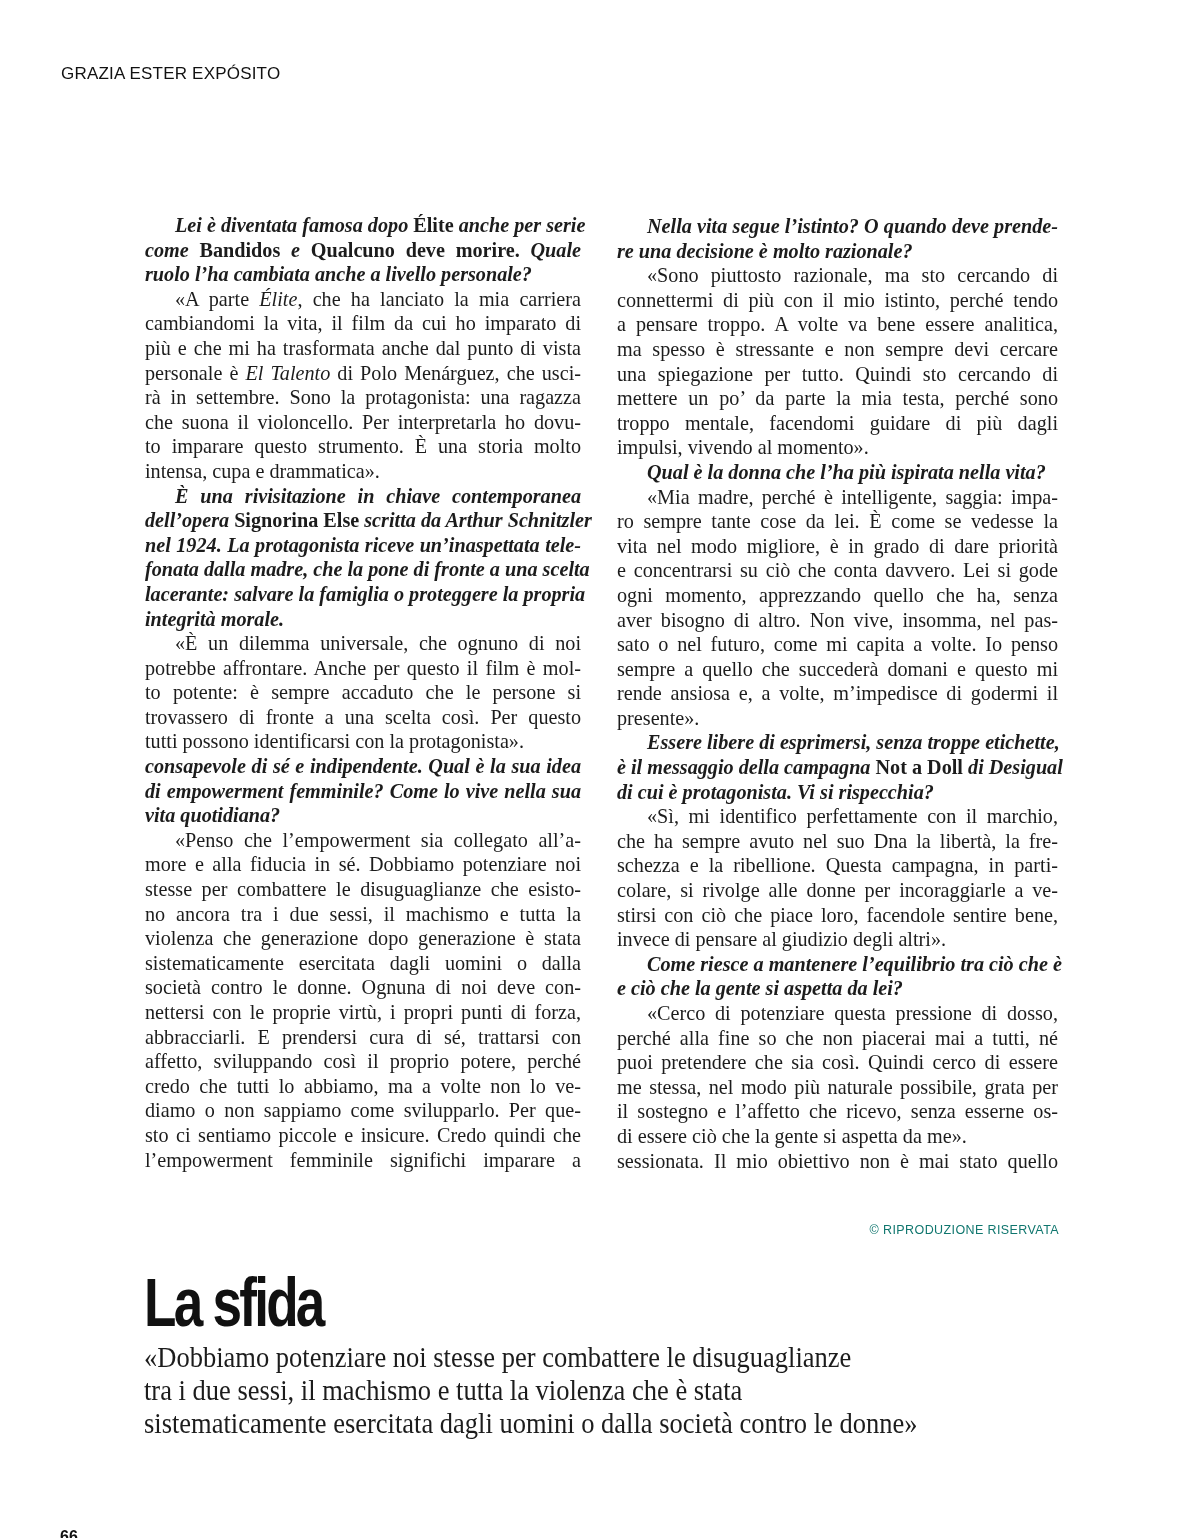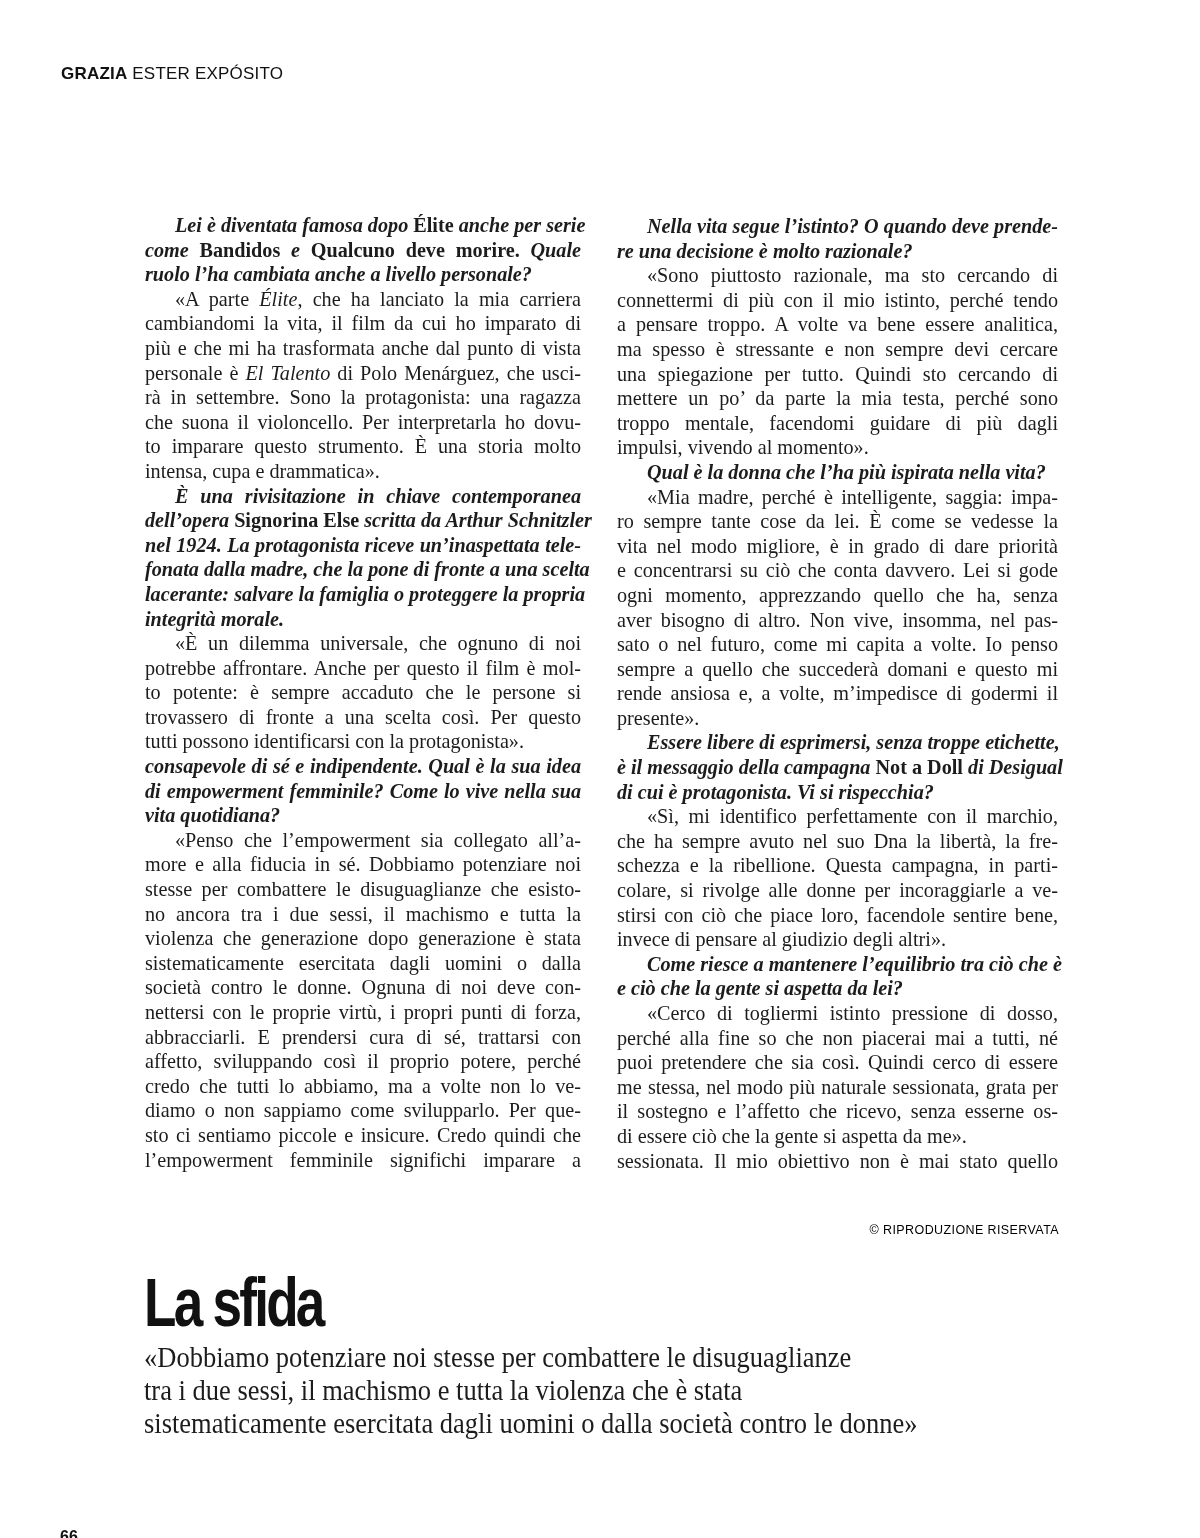--- a/index.html
+++ b/index.html
@@ -1,29 +1,29 @@
 <!DOCTYPE html>
 <html><head>
 <meta charset="utf-8">
 <style>
   html, body { margin: 0; padding: 0; background: #ffffff; }
   body { width: 1200px; height: 1538px; position: relative; overflow: hidden; color: #1a1a1a; }
   .running-head { position: absolute; left: 61px; top: 64px; font-family: "Liberation Sans", sans-serif; font-size: 17px; letter-spacing: 0.2px; color: #111; }
-  .running-head .brand { font-weight: bold; }
+  .running-head .brand { font-weight: normal; }
   .col { position: absolute; top: 213px; font-family: "Liberation Serif", serif; font-size: 20.2px; line-height: 24.6px; color: #1c1c1c; }
   .col-left { left: 145px; width: 436px; }
   .col-right { left: 617px; width: 441px; top: 214px; }
   .para { margin: 0; text-align: justify; text-align-last: auto; hyphens: manual; }
   .para .ln { display: block; text-align: justify; text-align-last: justify; white-space: nowrap; }
   .para .ln.last { text-align-last: left; }
   .para .ln.first { text-indent: 30px; }
   .q { font-style: italic; font-weight: bold; }
   .q .up { font-style: normal; font-weight: bold; }
   .it { font-style: italic; }
-  .copyright { position: absolute; right: 141px; top: 1223px; font-family: "Liberation Sans", sans-serif; font-size: 12.5px; letter-spacing: 0.4px; color: #000000; }
+  .copyright { position: absolute; right: 141px; top: 1223px; font-family: "Liberation Sans", sans-serif; font-size: 12.5px; letter-spacing: 0.4px; color: #0f766e; }
   .pull-title { position: absolute; left: 144px; top: 1266px; font-family: "Liberation Sans", sans-serif; font-weight: bold; font-size: 68px; line-height: 72px; letter-spacing: -3.5px; transform: scaleX(0.78); transform-origin: left top; color: #111; }
   .pull-quote { position: absolute; left: 144px; top: 1341px; font-family: "Liberation Serif", serif; font-size: 28.5px; line-height: 33px; color: #1c1c1c; transform: scaleX(0.93); transform-origin: left top; white-space: nowrap; }
   .pull-quote span { display: block; }
   .page-number { position: absolute; left: 60px; top: 1485px; font-family: "Liberation Sans", sans-serif; font-weight: bold; font-size: 16px; color: #111; margin-top: 43px; }
 </style>
 </head>
 <body>
 
 <div class="running-head">
   <span class="brand">GRAZIA</span>
@@ -124,24 +124,24 @@
       <span class="ln"><span>schezza e la ribellione. Questa campagna, in parti-</span></span>
       <span class="ln"><span>colare, si rivolge alle donne per incoraggiarle a ve-</span></span>
       <span class="ln"><span>stirsi con ciò che piace loro, facendole sentire bene,</span></span>
       <span class="ln last"><span>invece di pensare al giudizio degli altri».</span></span>
     </p>
     <p class="para q">
       <span class="ln first"><span>Come riesce a mantenere l’equilibrio tra ciò che è</span></span>
       <span class="ln last"><span>e ciò che la gente si aspetta da lei?</span></span>
     </p>
     <p class="para">
-      <span class="ln first"><span>«Cerco di togliermi istinto pressione di dosso,</span></span>
+      <span class="ln first"><span>«Cerco di potenziare questa pressione di dosso,</span></span>
       <span class="ln"><span>perché alla fine so che non piacerai mai a tutti, né</span></span>
       <span class="ln"><span>puoi pretendere che sia così. Quindi cerco di essere</span></span>
-      <span class="ln"><span>me stessa, nel modo più naturale sessionata, grata per</span></span>
+      <span class="ln"><span>me stessa, nel modo più naturale possibile, grata per</span></span>
       <span class="ln"><span>il sostegno e l’affetto che ricevo, senza esserne os-</span></span>
       <span class="ln last"><span>di essere ciò che la gente si aspetta da me».</span></span>
       <span class="ln"><span>sessionata. Il mio obiettivo non è mai stato quello</span></span>
     </p>
   </div>
 
 <div class="copyright">© RIPRODUZIONE RISERVATA</div>
 
 <div class="pull-title">La sfida</div>
 <div class="pull-quote">

